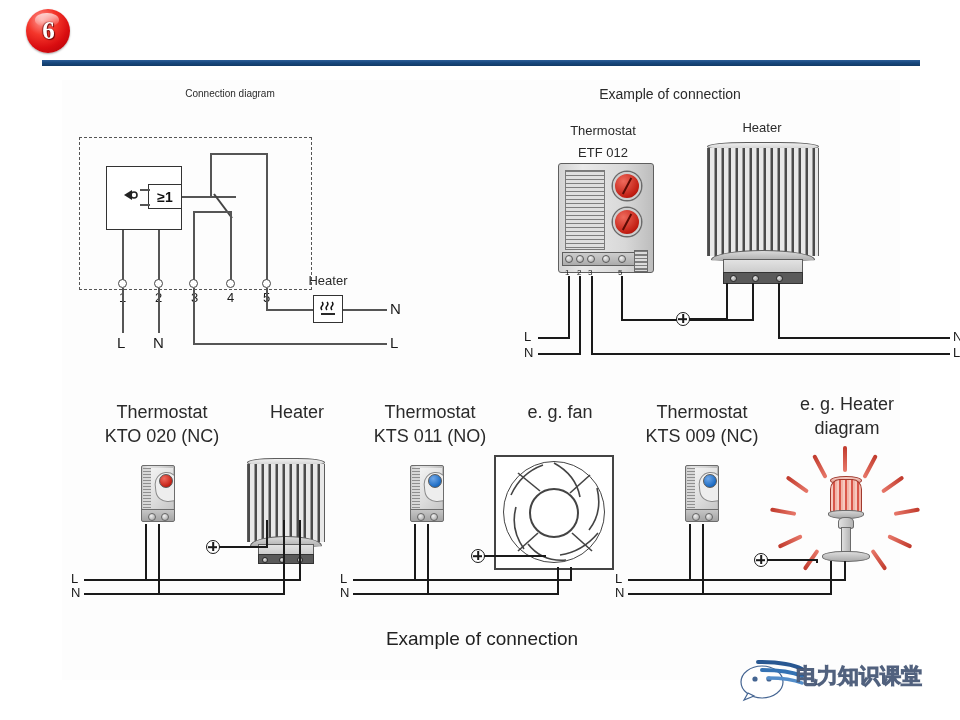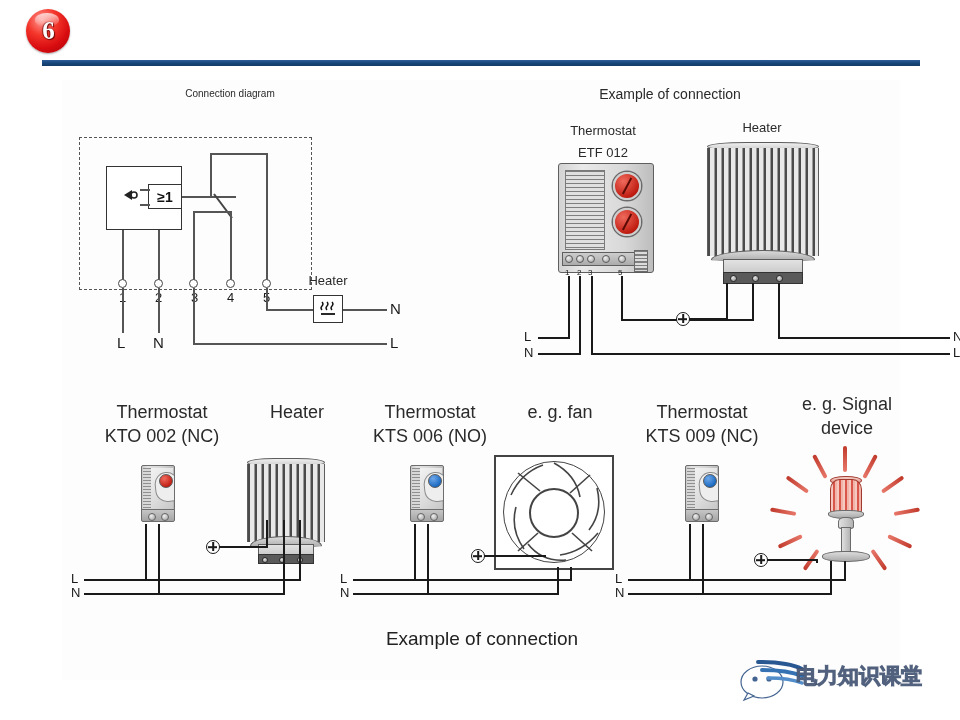--- a/index.html
+++ b/index.html
@@ -462,21 +462,21 @@
 
     <div class="wire v" style="left:716px; top:203px; height:55px;"></div>
     <div class="wire h" style="left:716px; top:257px; width:172px;"></div>
     <div class="wire h" style="left:529px; top:273px; width:359px;"></div>
     <div class="lbl" style="left:891px; top:249px; font-size:13px;">N</div>
     <div class="lbl" style="left:891px; top:265px; font-size:13px;">L</div>
   </div>
 
   <div>
     <div class="sec-title" style="left:30px; top:322px; width:140px; font-size:18px;">Thermostat</div>
-    <div class="sec-title" style="left:25px; top:346px; width:150px; font-size:18px;">KTO 002 (NC)</div>
+    <div class="sec-title" style="left:25px; top:346px; width:150px; font-size:18px;">KTO 020 (NC)</div>
     <div class="sec-title" style="left:180px; top:322px; width:110px; font-size:18px;">Heater</div>
 
     <div class="thermostat" style="left:76px; top:385px;">
       <div class="th-body">
         <div class="th-ribs"></div>
         <div class="th-face">
           <div class="th-teardrop"></div>
           <div class="th-dial red"></div>
         </div>
       </div>
@@ -509,21 +509,21 @@
     <div class="wire h" style="left:157px; top:466px; width:48px;"></div>
     <div class="wire v" style="left:204px; top:440px; height:28px;"></div>
     <div class="wire v" style="left:221px; top:440px; height:74px;"></div>
     <div class="wire v" style="left:237px; top:440px; height:60px;"></div>
     <div class="wire h" style="left:83px;  top:499px; width:156px;"></div>
     <div class="wire h" style="left:96px;  top:513px; width:127px;"></div>
   </div>
 
   <div>
     <div class="sec-title" style="left:298px; top:322px; width:140px; font-size:18px;">Thermostat</div>
-    <div class="sec-title" style="left:293px; top:346px; width:150px; font-size:18px;">KTS 006 (NO)</div>
+    <div class="sec-title" style="left:293px; top:346px; width:150px; font-size:18px;">KTS 011 (NO)</div>
     <div class="sec-title" style="left:443px; top:322px; width:110px; font-size:18px;">e. g. fan</div>
 
     <div class="thermostat" style="left:345px; top:385px;">
       <div class="th-body">
         <div class="th-ribs"></div>
         <div class="th-face">
           <div class="th-teardrop"></div>
           <div class="th-dial blue"></div>
         </div>
       </div>
@@ -565,22 +565,22 @@
     <div class="wire v" style="left:483px; top:487px; height:-0px;"></div>
     <div class="wire v" style="left:495px; top:487px; height:27px;"></div>
     <div class="wire v" style="left:508px; top:487px; height:13px;"></div>
     <div class="wire h" style="left:352px; top:499px; width:158px;"></div>
     <div class="wire h" style="left:365px; top:513px; width:132px;"></div>
   </div>
 
   <div>
     <div class="sec-title" style="left:570px; top:322px; width:140px; font-size:18px;">Thermostat</div>
     <div class="sec-title" style="left:565px; top:346px; width:150px; font-size:18px;">KTS 009 (NC)</div>
-    <div class="sec-title" style="left:715px; top:314px; width:140px; font-size:18px;">e. g. Signal</div>
-    <div class="sec-title" style="left:715px; top:338px; width:140px; font-size:18px;">device</div>
+    <div class="sec-title" style="left:715px; top:314px; width:140px; font-size:18px;">e. g. Heater</div>
+    <div class="sec-title" style="left:715px; top:338px; width:140px; font-size:18px;">diagram</div>
 
     <div class="thermostat" style="left:620px; top:385px;">
       <div class="th-body">
         <div class="th-ribs"></div>
         <div class="th-face">
           <div class="th-teardrop"></div>
           <div class="th-dial blue"></div>
         </div>
       </div>
       <div class="th-base">

